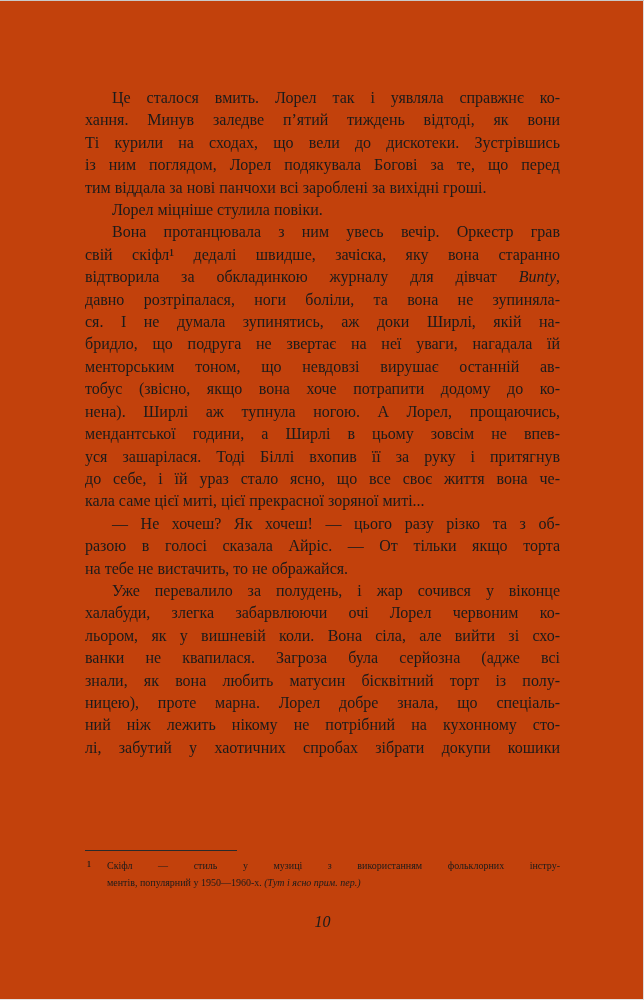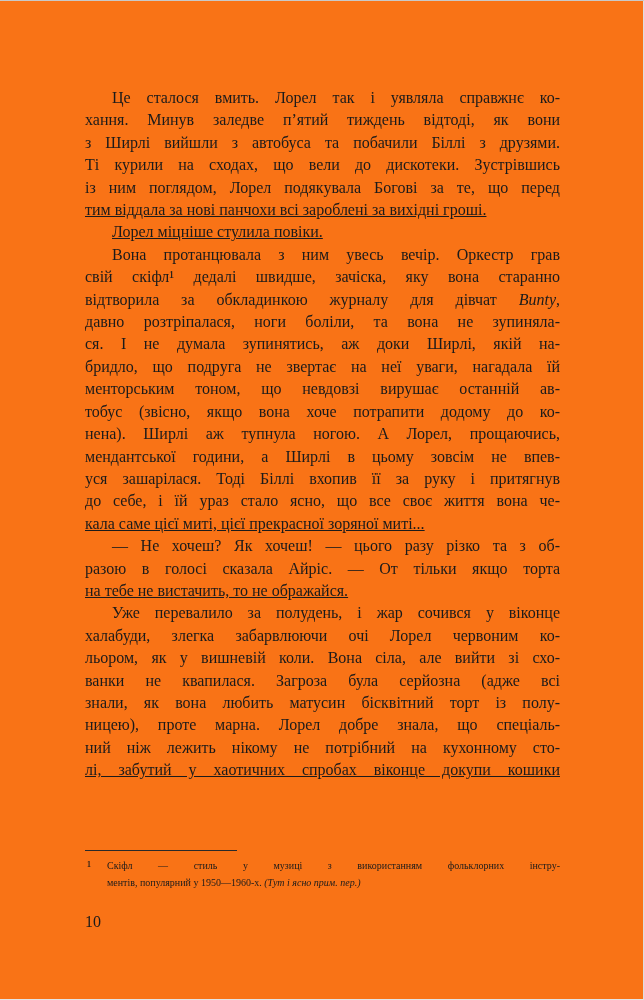--- a/index.html
+++ b/index.html
@@ -6,36 +6,36 @@
   body {
     width: 644px; height: 1000px;
     background: #ffffff;
     font-family: "Liberation Serif", "DejaVu Serif", serif;
     color: #1b1b1b;
     position: relative;
     overflow: hidden;
   }
   .page {
     position: absolute; inset: 0;
-    background: #f97316;
+    background: #c2410c;
     box-shadow: inset 0 1px 0 #c9c9c9, inset -1px 0 0 #dedede, inset 0 -1px 0 #e4e4e4;
   }
   .text-block {
     position: absolute;
     left: 85px; top: 87px; width: 475px;
   }
   .line {
     font-size: 16px;
     line-height: 22.4px;
     text-align: justify;
     text-align-last: justify;
     white-space: normal;
   }
   .para .line:first-child { text-indent: 27px; }
-  .para .line:last-child { text-align-last: left; text-decoration: underline; }
+  .para .line:last-child { text-align-last: left; }
   .para.cont .line:last-child { text-align-last: justify; }
   .italic { font-style: italic; }
   .footnote-block {
     position: absolute;
     left: 85px; top: 850px; width: 475px;
   }
   .fn-rule {
     width: 152px; height: 1px;
     background: #2a2a2a;
     margin-bottom: 7px;
@@ -48,35 +48,35 @@
   .fn-line {
     font-size: 10px;
     line-height: 16.5px;
     text-align: justify;
     text-align-last: justify;
   }
   .fn-line.last { text-align-last: left; }
   .page-number {
     position: absolute;
     left: 85px; top: 913px; width: 475px;
-    text-align: left;
+    text-align: center;
     font-size: 16px;
+    font-style: italic;
   }
 </style>
 </head>
 <body>
 
 <div class="page">
 
   <main class="text-block">
 
     <div class="para">
       <div class="line">Це сталося вмить. Лорел так і уявляла справжнє ко-</div>
       <div class="line">хання. Минув заледве п’ятий тиждень відтоді, як вони</div>
-      <div class="line">з Ширлі вийшли з автобуса та побачили Біллі з друзями.</div>
       <div class="line">Ті курили на сходах, що вели до дискотеки. Зустрівшись</div>
       <div class="line">із ним поглядом, Лорел подякувала Богові за те, що перед</div>
       <div class="line">тим віддала за нові панчохи всі зароблені за вихідні гроші.</div>
     </div>
 
 
     <div class="para">
       <div class="line">Лорел міцніше стулила повіки.</div>
     </div>
 
@@ -103,21 +103,21 @@
     </div>
 
     <div class="para cont">
       <div class="line">Уже перевалило за полудень, і жар сочився у віконце</div>
       <div class="line">халабуди, злегка забарвлюючи очі Лорел червоним ко-</div>
       <div class="line">льором, як у вишневій коли. Вона сіла, але вийти зі схо-</div>
       <div class="line">ванки не квапилася. Загроза була серйозна (адже всі</div>
       <div class="line">знали, як вона любить матусин бісквітний торт із полу-</div>
       <div class="line">ницею), проте марна. Лорел добре знала, що спеціаль-</div>
       <div class="line">ний ніж лежить нікому не потрібний на кухонному сто-</div>
-      <div class="line">лі, забутий у хаотичних спробах віконце докупи кошики</div>
+      <div class="line">лі, забутий у хаотичних спробах зібрати докупи кошики</div>
     </div>
 
   </main>
 
   <footer class="footnote-block">
     <div class="fn-rule"></div>
     <div class="footnote">
       <span class="fn-marker">¹</span>
       <div class="fn-line">Скіфл — стиль у музиці з використанням фольклорних інстру-</div>
       <div class="fn-line last"><span>ментів, популярний у 1950—1960-х. </span><span class="italic">(Тут і ясно прим. пер.)</span></div>

